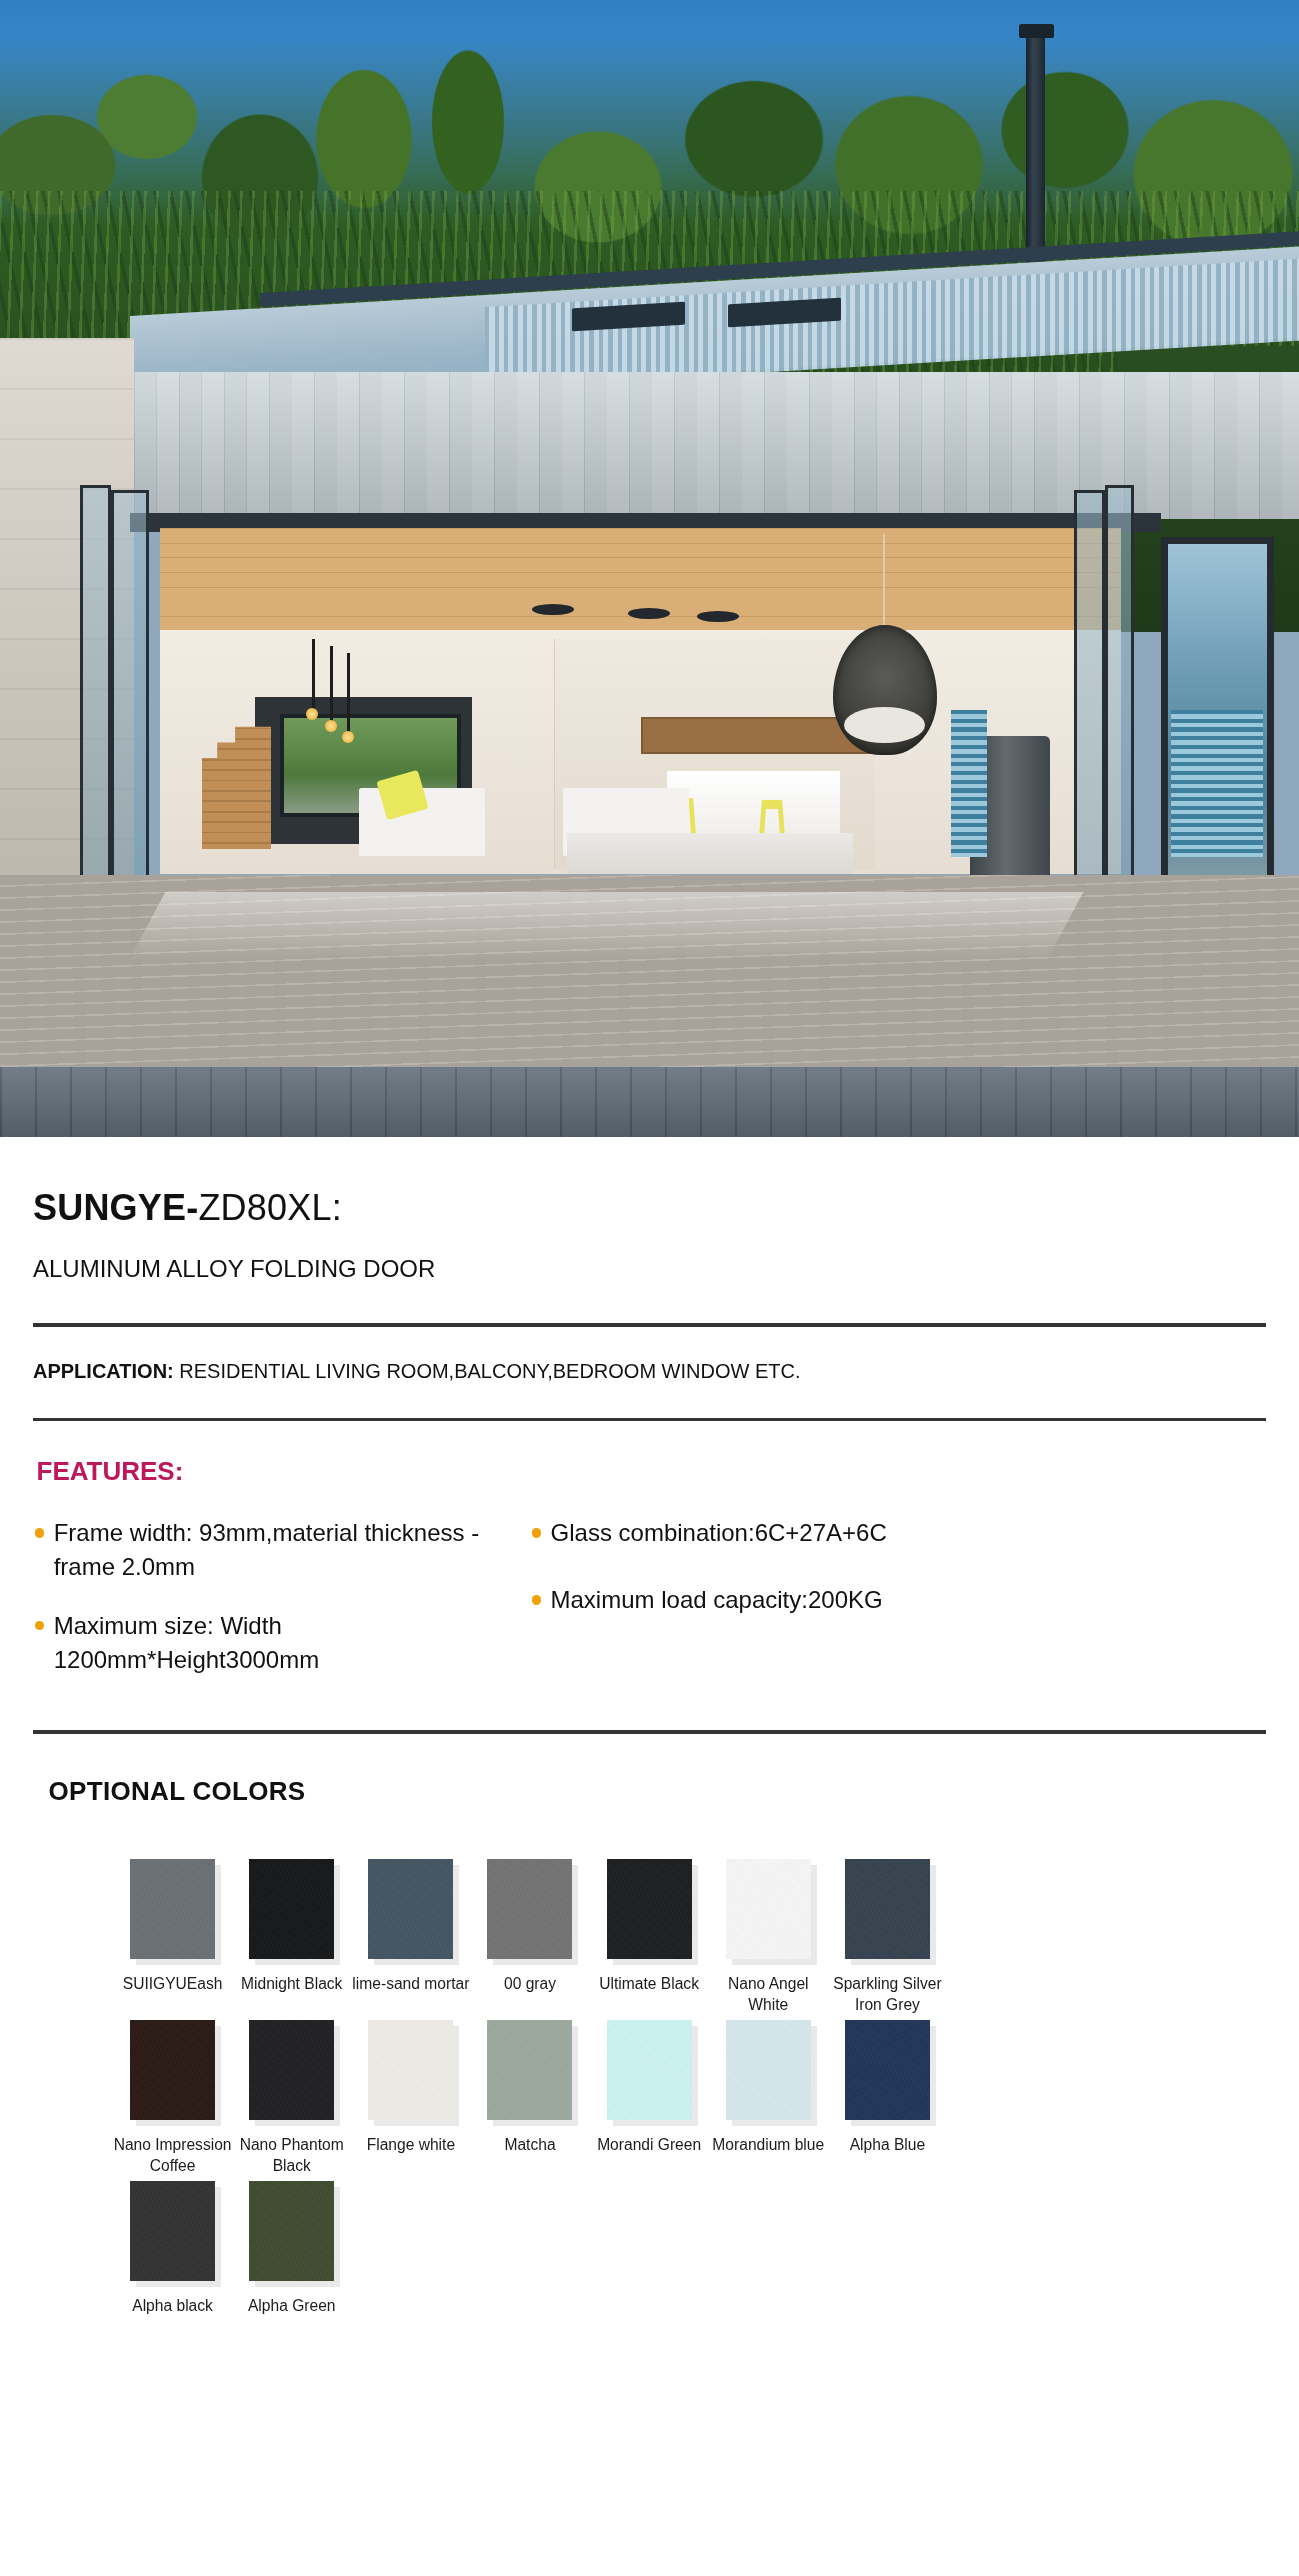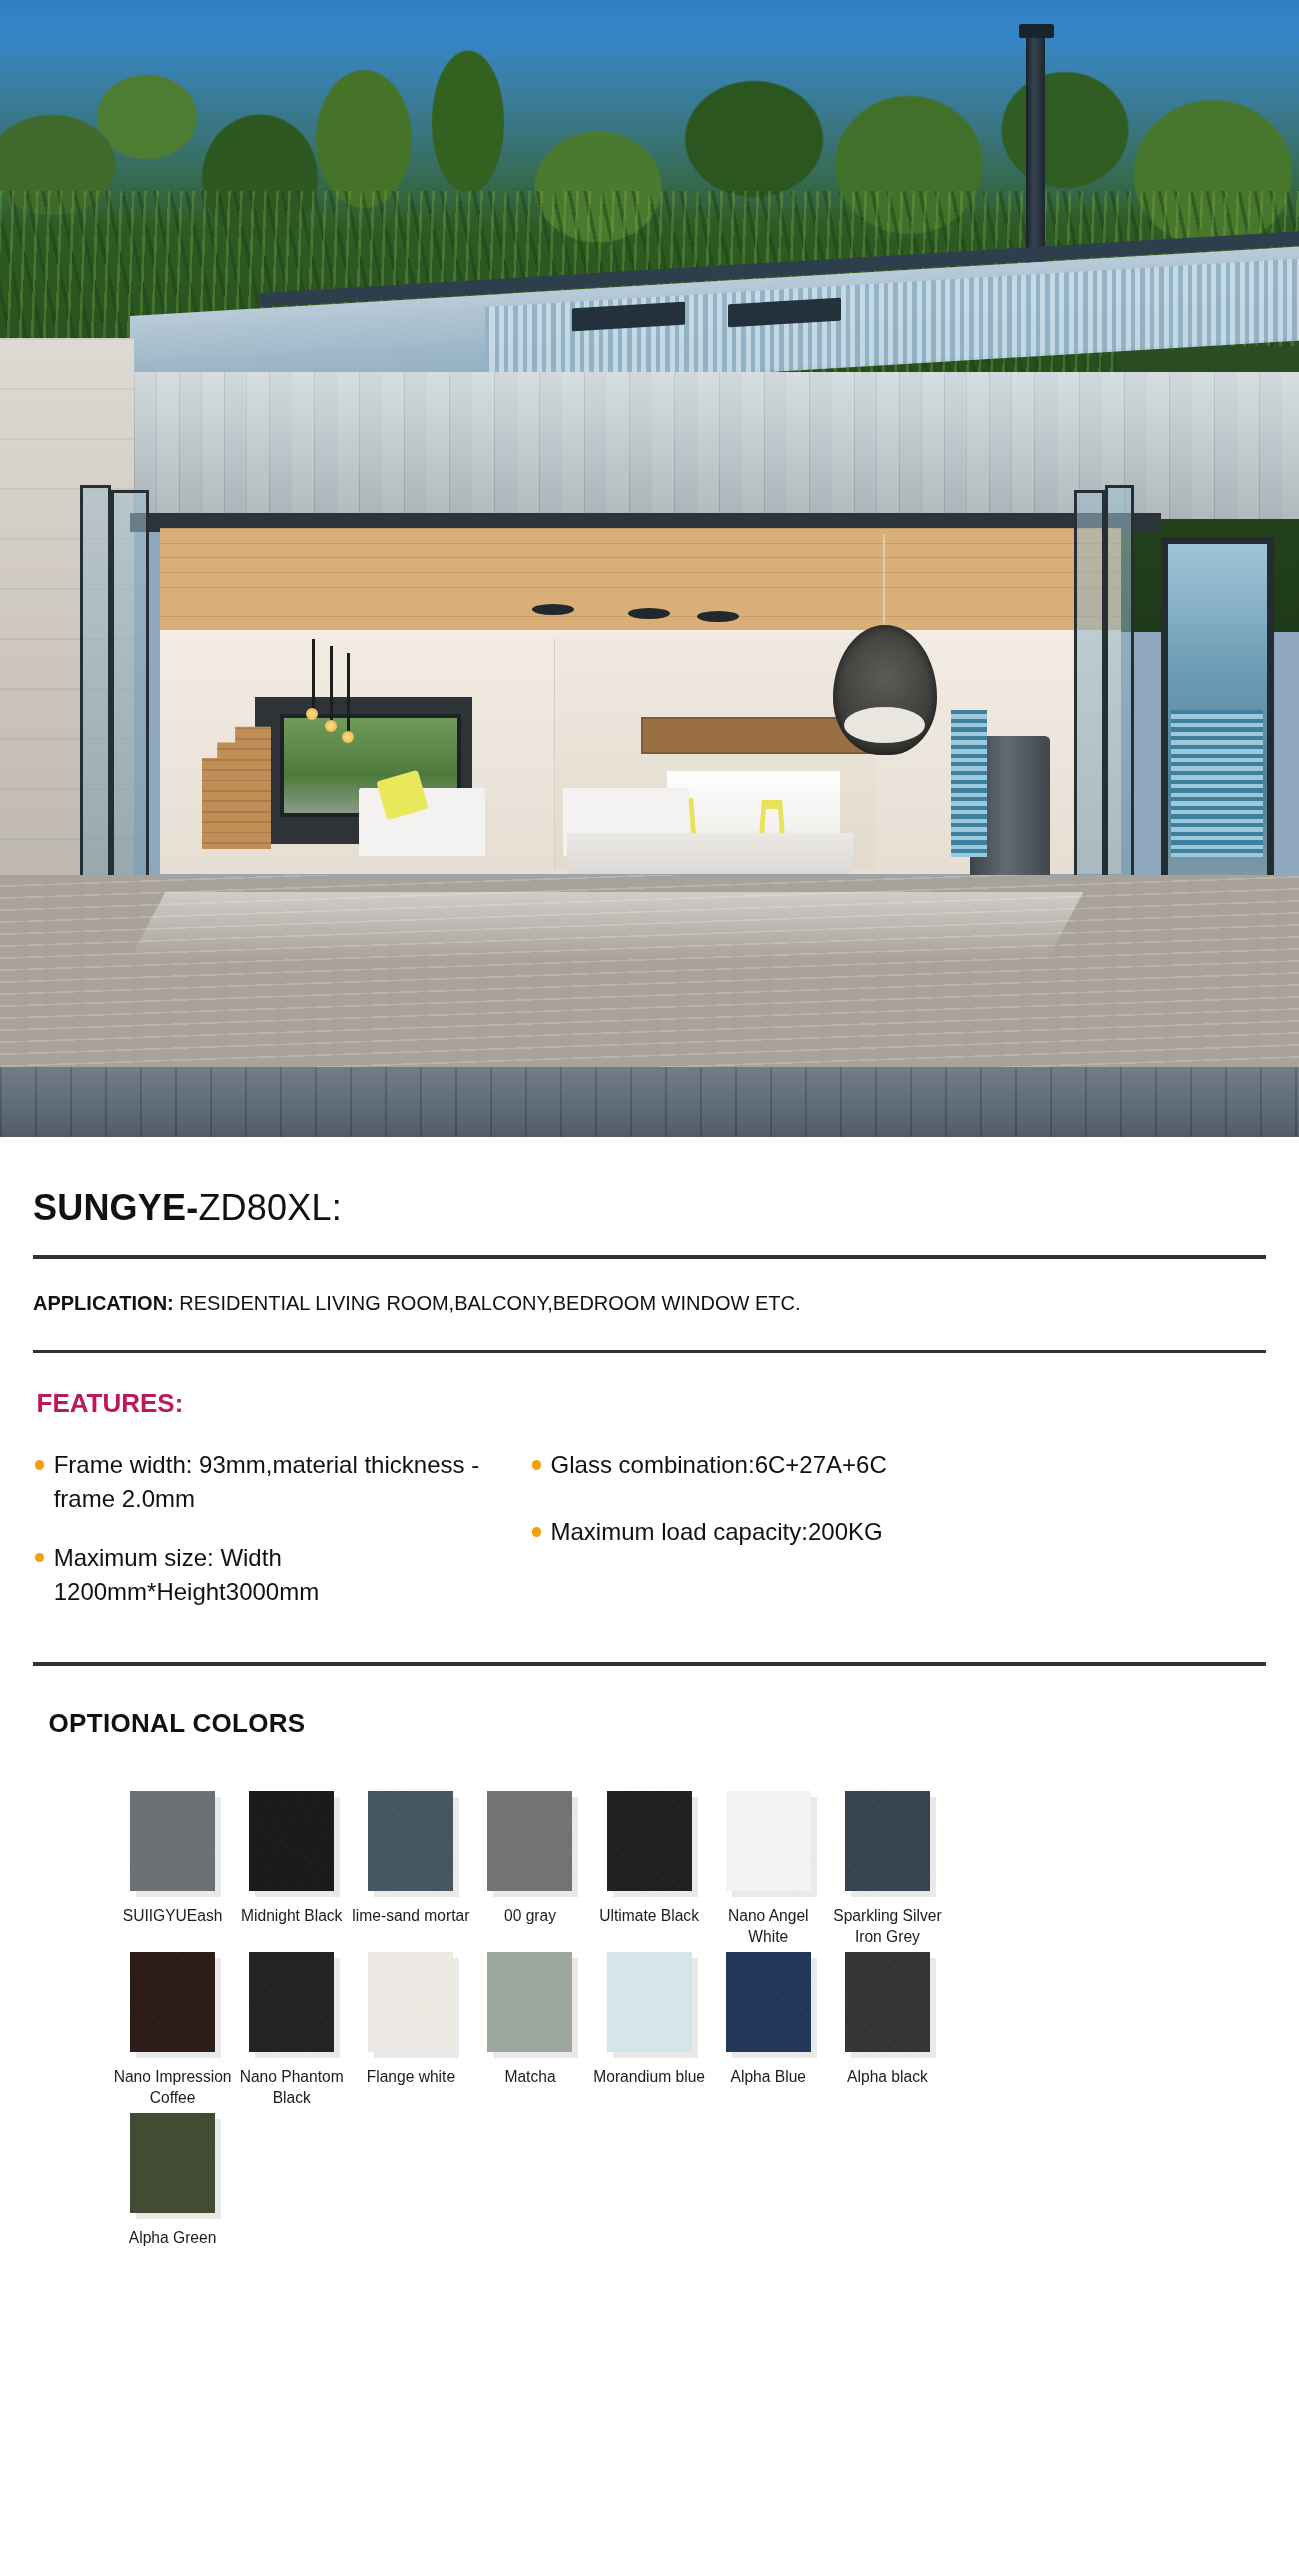--- a/index.html
+++ b/index.html
@@ -410,20 +410,21 @@
 
   <div class="hero-deck"></div>
   <div class="deck-sun"></div>
   <div class="hero-fascia"></div>
 </div>
 
 <div class="content">
 
   <div class="title-block">
     <h1 class="product-title"><span class="brand">SUNGYE-</span><span class="model">ZD80XL:</span></h1>
+    <div class="product-sub">ALUMINUM ALLOY FOLDING DOOR</div>
   </div>
 
   <div class="rule"></div>
 
   <div class="application-row"><span class="app-label">APPLICATION:</span><span class="app-value"> RESIDENTIAL LIVING ROOM,BALCONY,BEDROOM WINDOW ETC.</span></div>
 
   <div class="rule"></div>
 
   <div class="features-block">
     <div class="features-heading">FEATURES:</div>
@@ -529,20 +530,27 @@
         <div class="swatch-cell">
           <div class="swatch-chip-wrap">
             <div class="swatch-chip-shadow"></div>
             <div class="swatch-chip" style="background: rgb(157, 169, 159);"></div>
           </div>
           <div class="swatch-label">Matcha</div>
         </div>
         <div class="swatch-cell">
           <div class="swatch-chip-wrap">
             <div class="swatch-chip-shadow"></div>
+            <div class="swatch-chip" style="background: rgb(204, 243, 240);"></div>
+          </div>
+          <div class="swatch-label">Morandi Green</div>
+        </div>
+        <div class="swatch-cell">
+          <div class="swatch-chip-wrap">
+            <div class="swatch-chip-shadow"></div>
             <div class="swatch-chip" style="background: rgb(214, 232, 236);"></div>
           </div>
           <div class="swatch-label">Morandium blue</div>
         </div>
         <div class="swatch-cell">
           <div class="swatch-chip-wrap">
             <div class="swatch-chip-shadow"></div>
             <div class="swatch-chip" style="background: rgb(33, 54, 89);"></div>
           </div>
           <div class="swatch-label">Alpha Blue</div>

